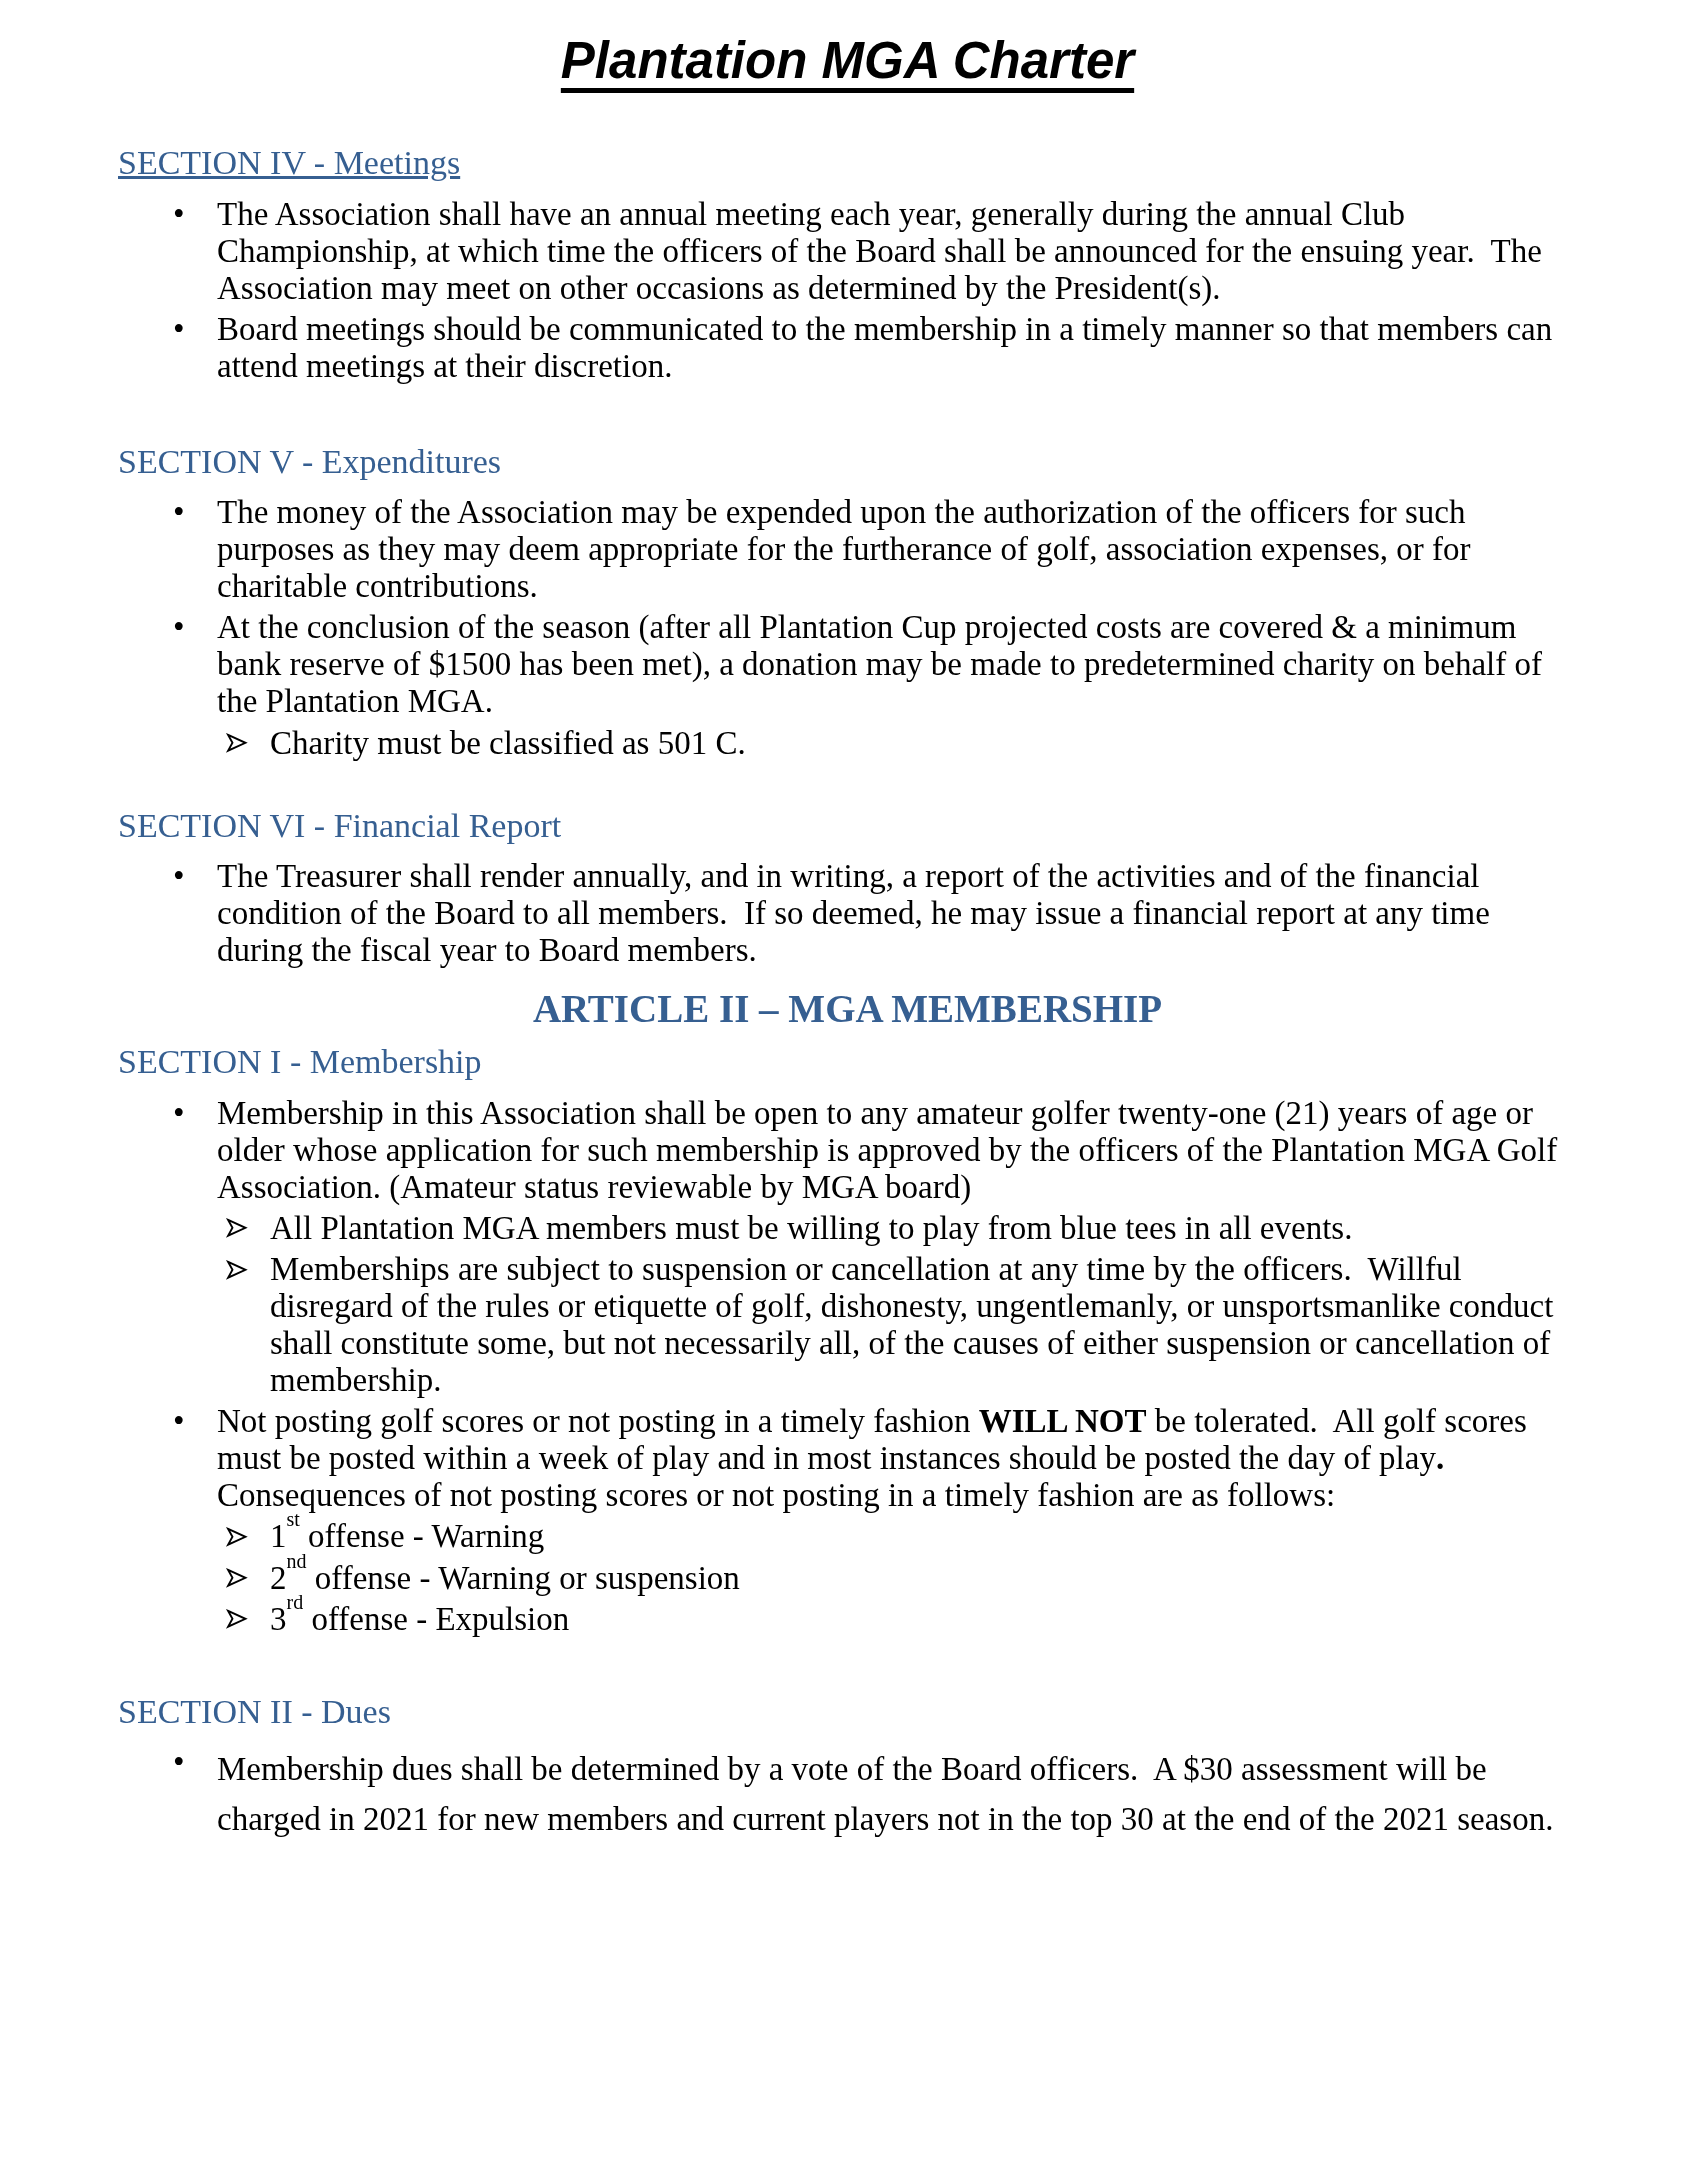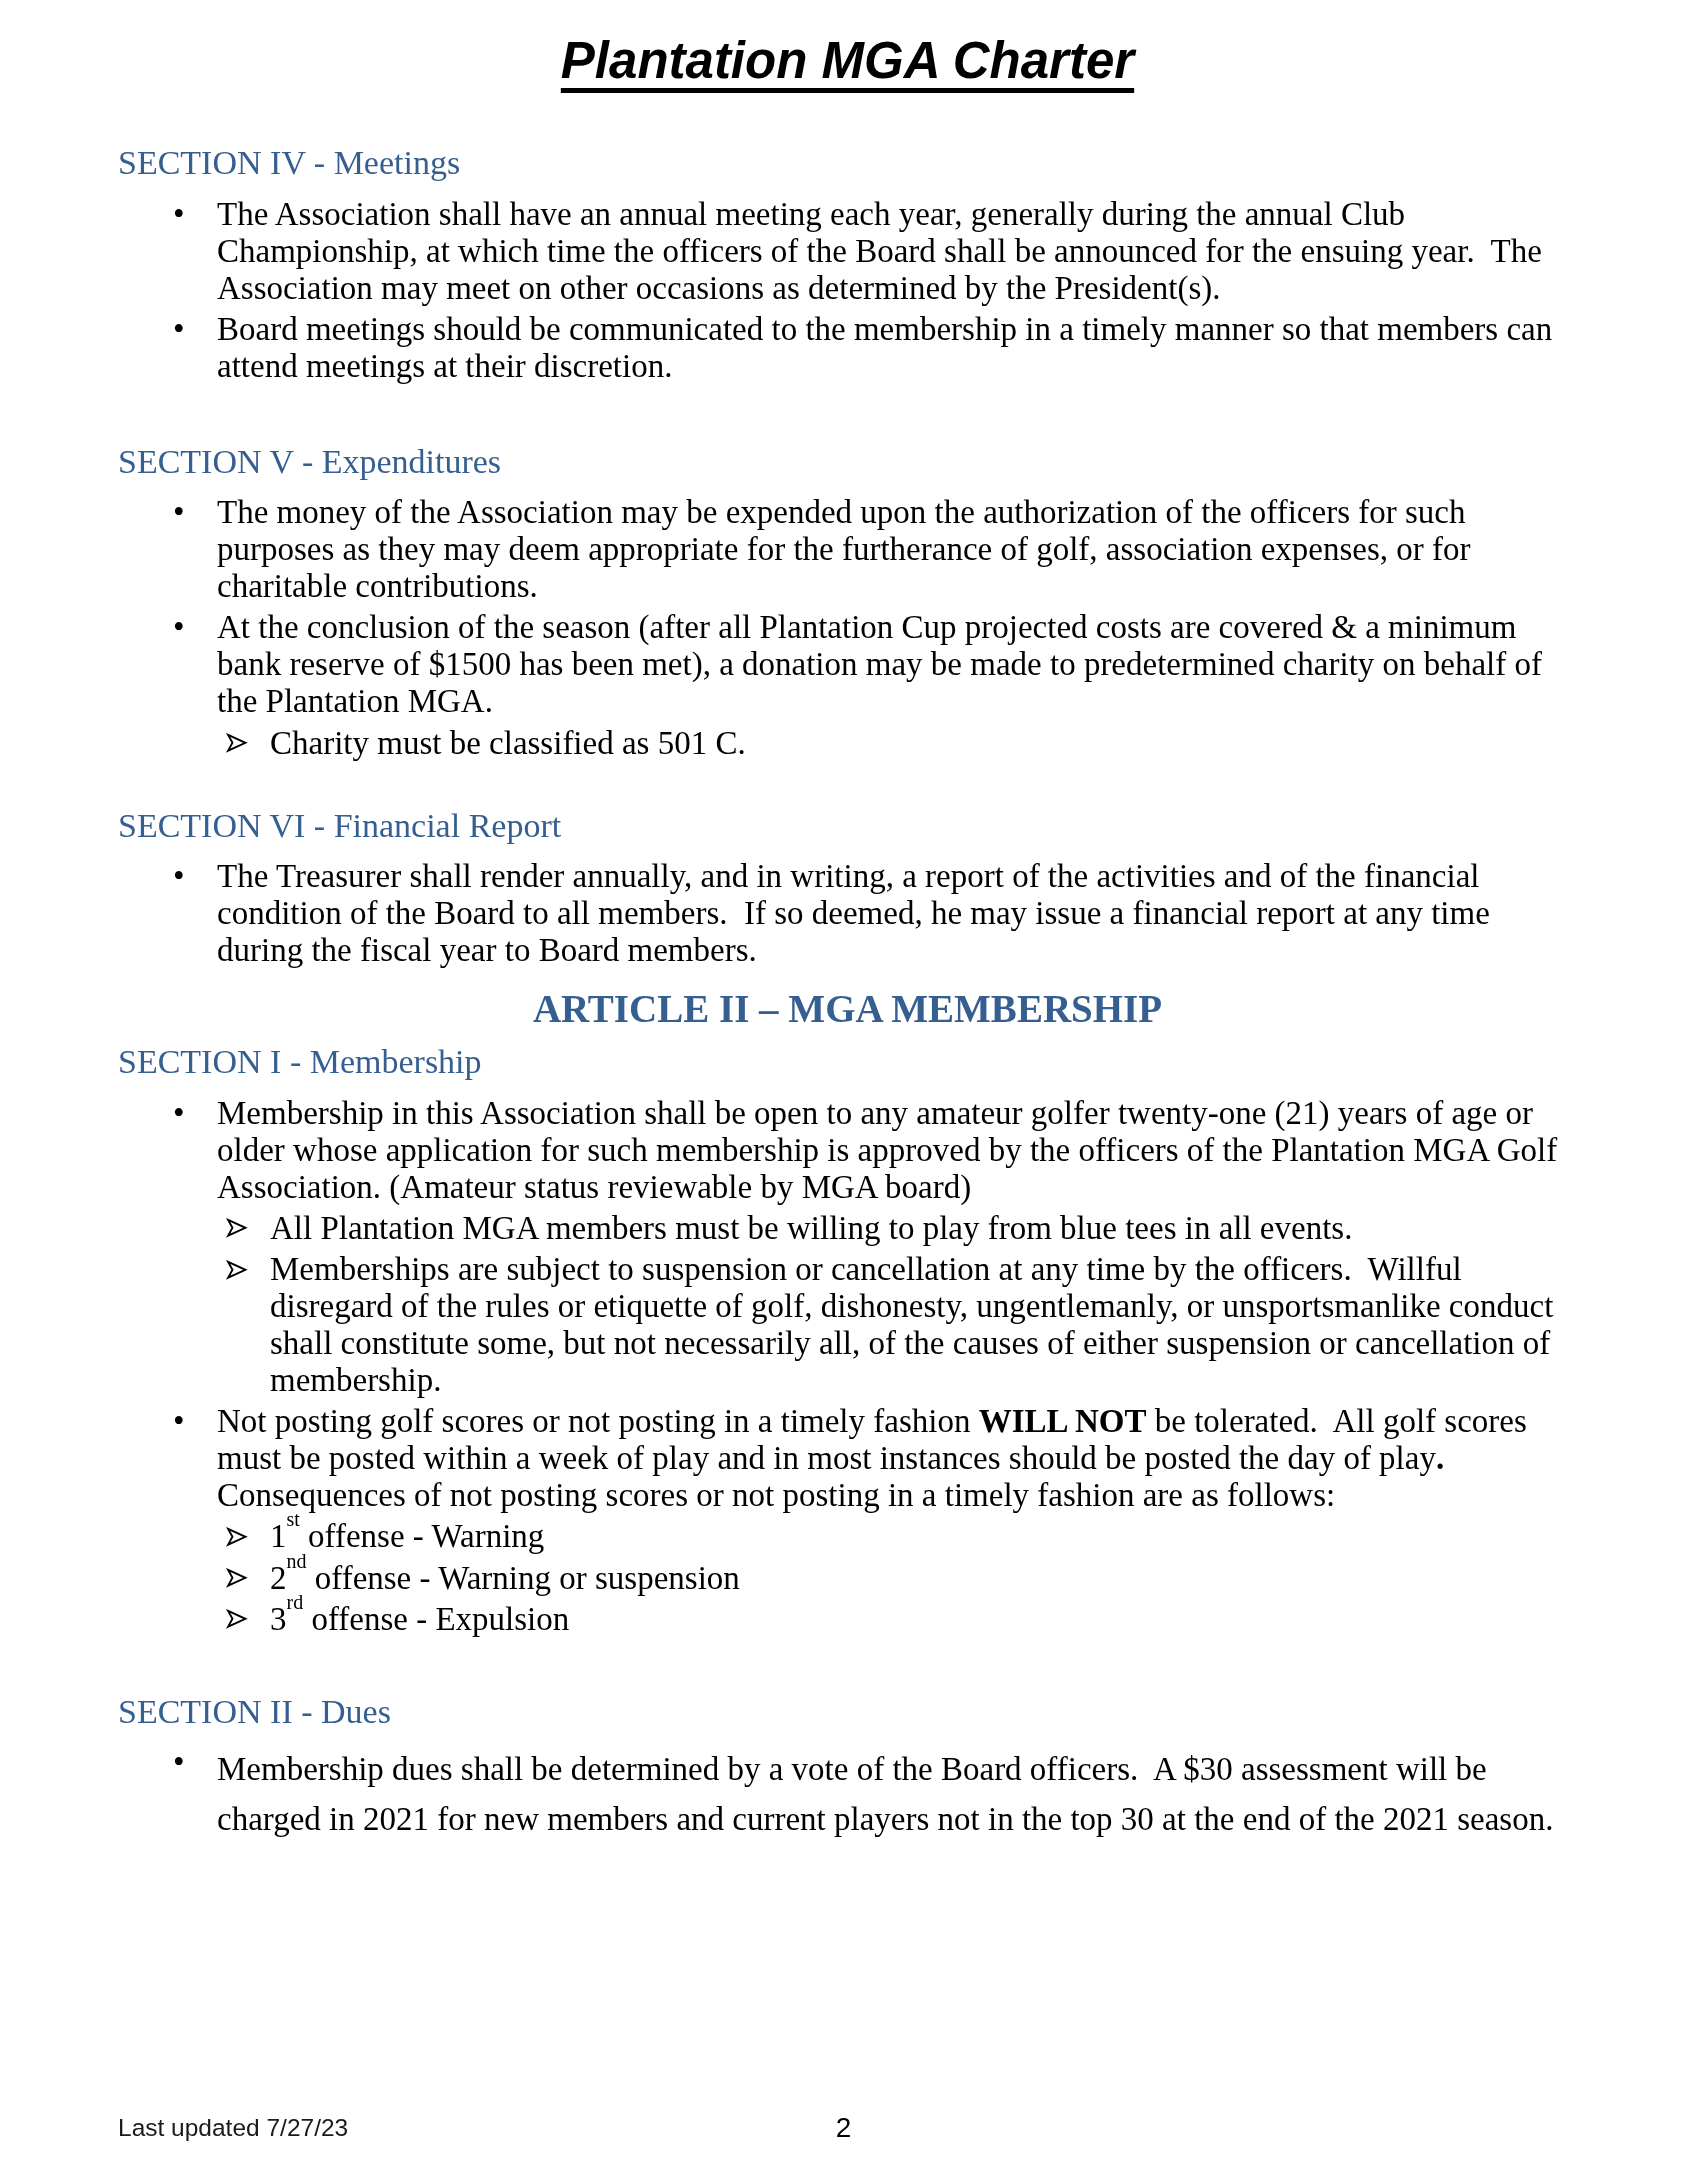--- a/index.html
+++ b/index.html
@@ -12,21 +12,21 @@
 
   
   .doc-title{margin:0 0 52px 0;text-align:center;
     font-family:"Liberation Sans", sans-serif;font-style:italic;font-weight:700;
     font-size:51px;line-height:61px;}
   .doc-title .u{text-decoration:underline;text-decoration-thickness:5px;text-underline-offset:10px;}
 
   
   .sh{font-weight:400;font-size:34px;line-height:39px;color:var(--blue);
       margin:57px 0 13.5px 0;}
-  .sh.first{margin-top:17px;}
+  .sh.first{margin-top:17px;text-decoration:underline;}
   .sh.after-article{margin-top:10px;}
   .sh.dues{margin-top:54px;}
 
   
   .article-h{font-weight:700;font-size:39px;line-height:46px;color:var(--blue);
       text-align:center;margin:17px 0 6.7px 0;}
 
   
   .li{display:flex;margin:0 0 4.2px 0;font-size:33px;line-height:37px;}
   .li .mk{flex:none;}
@@ -147,19 +147,15 @@
   </section>
 
   <section>
     <h2 class="sh dues">SECTION II - Dues</h2>
     <div class="li l1 spaced">
       <span class="mk">•</span>
       <div class="tx">Membership dues shall be determined by a vote of the Board officers.  A $30 assessment will be charged in 2021 for new members and current players not in the top 30 at the end of the 2021 season.</div>
     </div>
   </section>
 
-  <div class="footer">
-    <span class="f-left">Last updated 7/27/23</span>
-    <span class="f-page">2</span>
-  </div>
 
 </div>
 
 
 </body></html>

